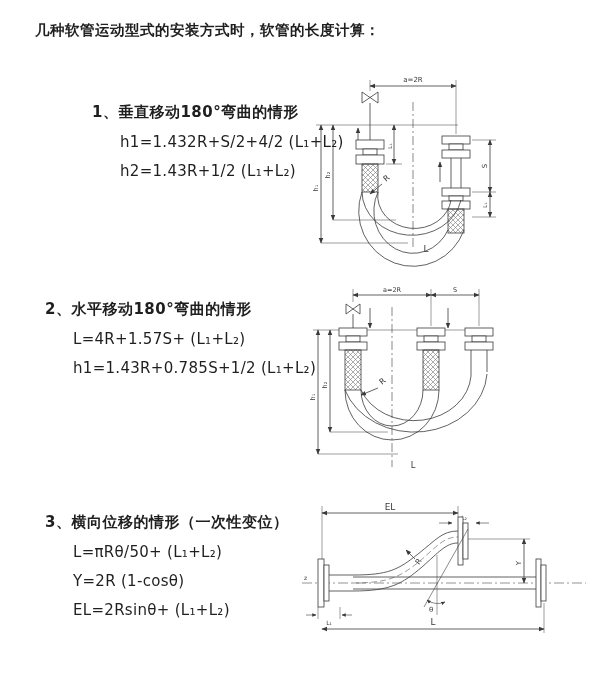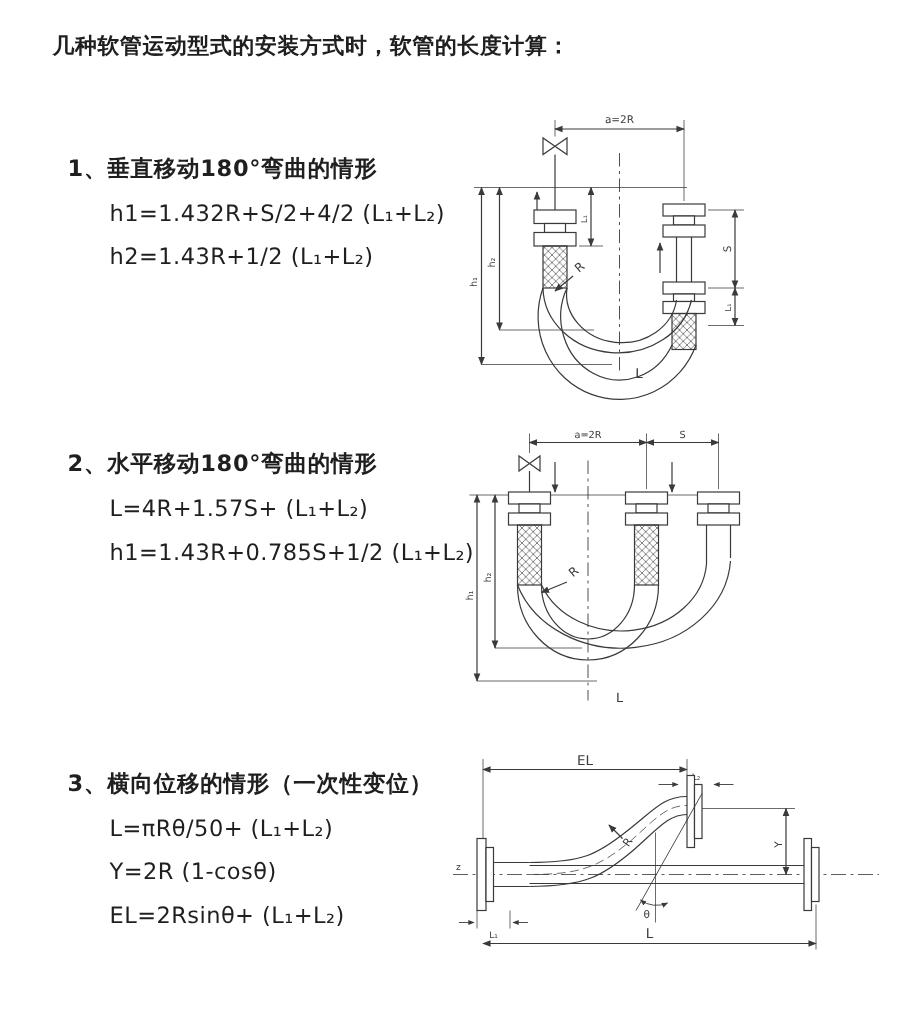--- a/index.html
+++ b/index.html
@@ -17,21 +17,21 @@
   svg{display:block;overflow:visible;}
   svg text{font-family:"DejaVu Sans",sans-serif;fill:#3a3a3a;stroke:none;}
 </style>
 </head>
 <body>
 
 <div class="page">
 
   <div class="doc-title">几种软管运动型式的安装方式时，软管的长度计算：</div>
 
-  <div class="calc-section" style="top:103px;">
+  <div class="calc-section" style="top:103px;margin-left:47px;">
     <div class="sec-heading">1、垂直移动180°弯曲的情形</div>
     <div class="formula">h1=1.432R+S/2+4/2 (L₁+L₂)</div>
     <div class="formula">h2=1.43R+1/2 (L₁+L₂)</div>
   </div>
 
   <div class="diagram" style="left:308px;top:70px;">
     <svg width="250" height="185" viewBox="0 0 250 185">
       <defs>
         <marker id="ar1" viewBox="0 0 10 10" refX="9" refY="5" markerWidth="7" markerHeight="7" orient="auto-start-reverse">
           <path d="M0,1 L10,5 L0,9 z" fill="#3a3a3a"></path>

